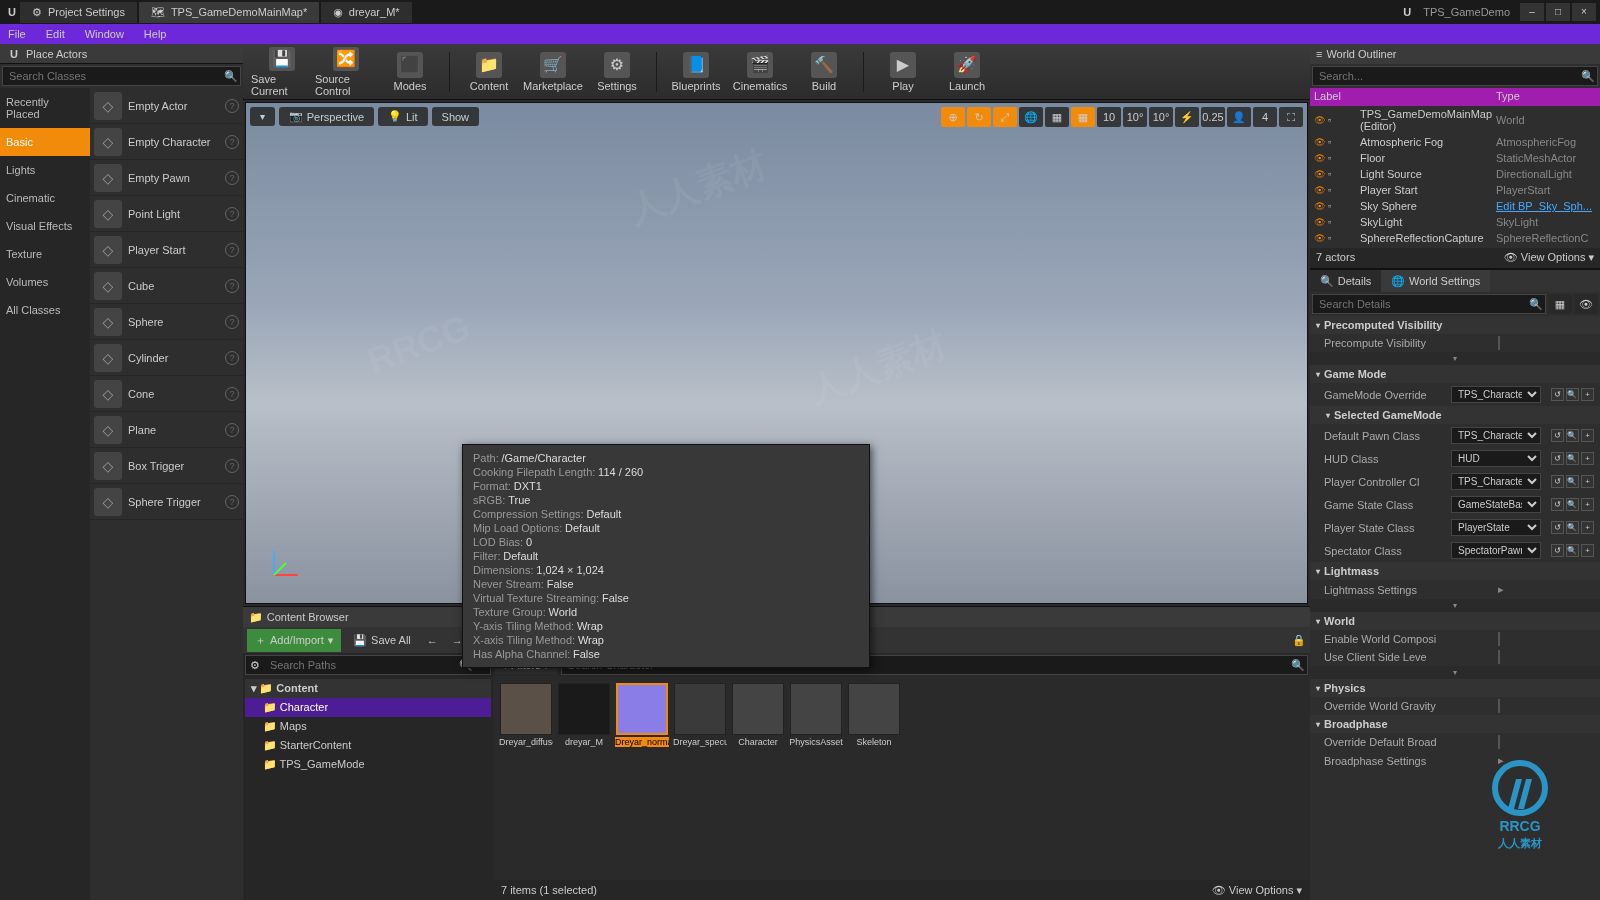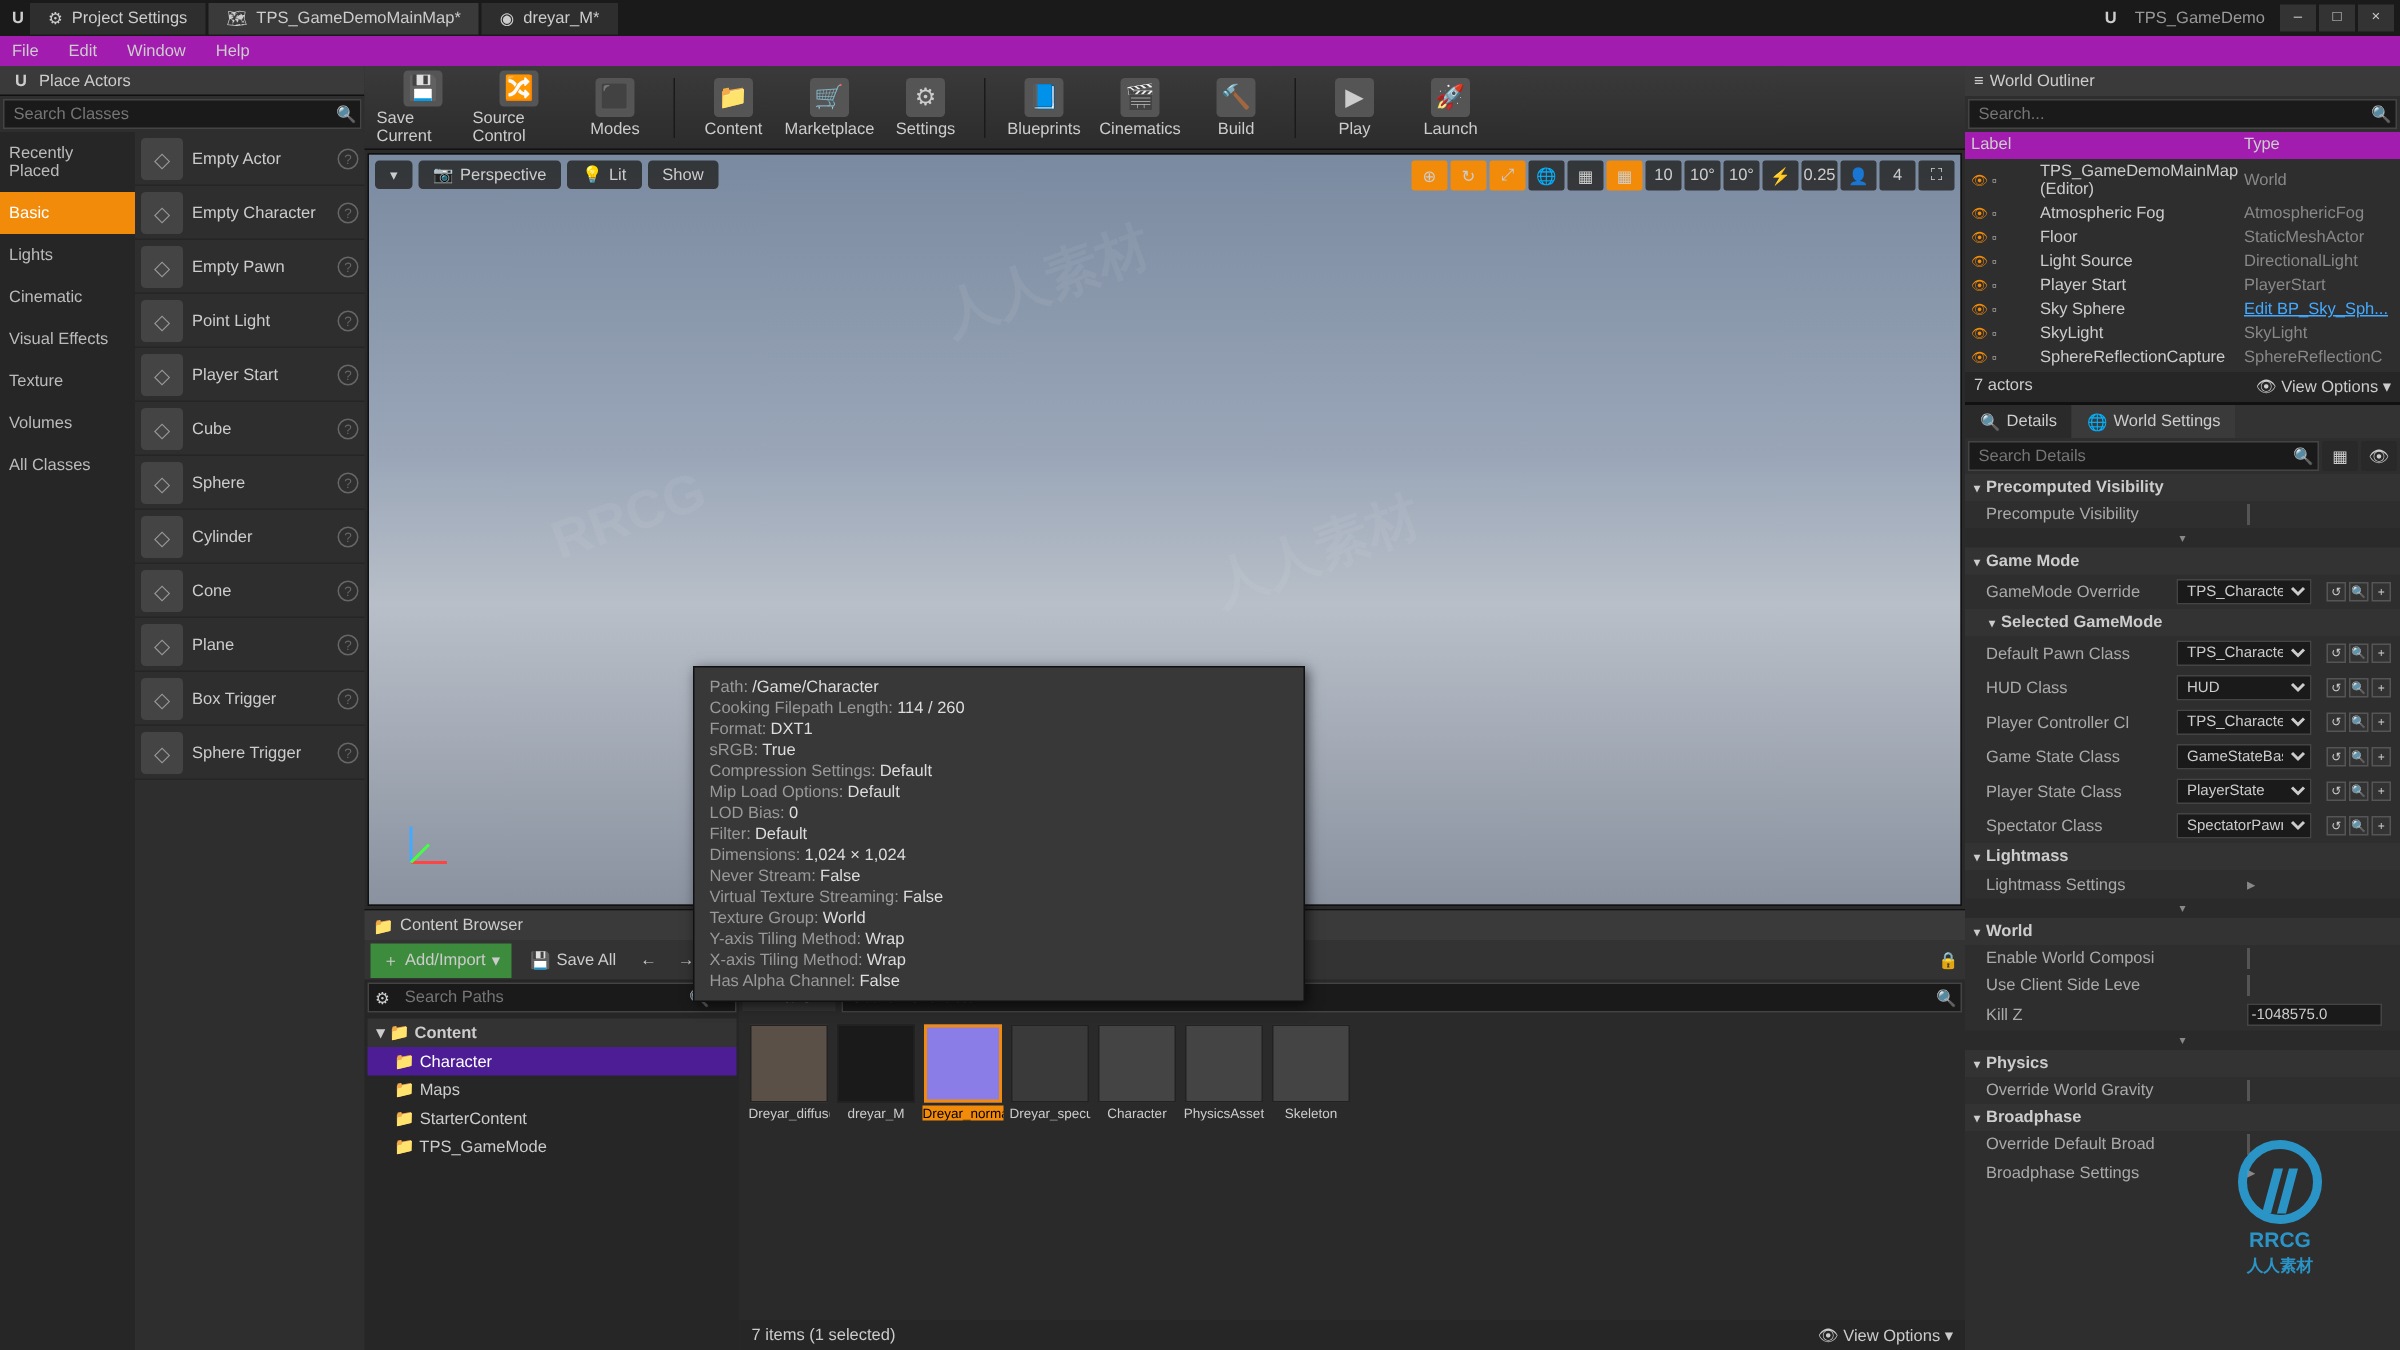--- a/index.html
+++ b/index.html
@@ -3,21 +3,21 @@
 <meta charset="utf-8">
 <style>
 *{margin:0;padding:0;box-sizing:border-box;font-family:"Segoe UI",Arial,sans-serif;font-size:11px;color:#ccc;user-select:none}
 body{background:#2a2a2a;width:1600px;height:900px;overflow:hidden;position:relative}
 .titlebar{height:24px;background:#1a1a1a;display:flex;align-items:center;padding:0 4px}
 .titlebar .tab{padding:4px 12px;background:#2e2e2e;margin-right:2px;display:flex;align-items:center;gap:6px;font-size:11px}
 .titlebar .tab.active{background:#3a3a3a}
 .titlebar .spacer{flex:1}
 .titlebar .proj{padding:0 8px;color:#999}
 .winbtn{width:24px;height:18px;background:#333;margin-left:2px;text-align:center;line-height:18px;font-size:10px}
-.menubar{height:20px;background:#a21caf;display:flex;align-items:center;padding:0 4px;gap:12px}
+.menubar{height:20px;background:#6d28d9;display:flex;align-items:center;padding:0 4px;gap:12px}
 .menubar span{font-size:11px;padding:2px 4px}
 .layout{display:flex;height:856px}
 .left-col{width:243px;background:#2e2e2e;display:flex;flex-direction:column}
 .place-hdr{height:20px;background:#3a3a3a;padding:2px 6px;display:flex;align-items:center;border-bottom:1px solid #111}
 .search-box{position:relative;margin:2px;height:20px;background:#1a1a1a;border:1px solid #444;display:flex;align-items:center}
 .search-box input{background:transparent;border:none;outline:none;color:#aaa;padding:0 6px;flex:1;font-size:11px}
 .search-box .mag{width:18px;text-align:center;color:#888}
 .place-body{flex:1;display:flex}
 .place-cats{width:90px;background:#262626}
 .place-cat{padding:8px 6px;font-size:11px;color:#bbb;cursor:pointer}
@@ -580,24 +580,20 @@
           <div class="det-expand">▾</div>
           <div class="det-sect">World</div>
           <div class="det-row">
             <span class="dlbl">Enable World Composi</span>
             <span class="dval"><span class="chk"></span></span>
           </div>
           <div class="det-row">
             <span class="dlbl">Use Client Side Leve</span>
             <span class="dval"><span class="chk"></span></span>
           </div>
-          <div class="det-row">
-            <span class="dlbl">Kill Z</span>
-            <span class="dval"><input value="-1048575.0" style=""></span>
-          </div>
           <div class="det-expand">▾</div>
           <div class="det-sect">Physics</div>
           <div class="det-row">
             <span class="dlbl">Override World Gravity</span>
             <span class="dval"><span class="chk"></span></span>
           </div>
           <div class="det-sect">Broadphase</div>
           <div class="det-row">
             <span class="dlbl">Override Default Broad</span>
             <span class="dval"><span class="chk"></span></span>

